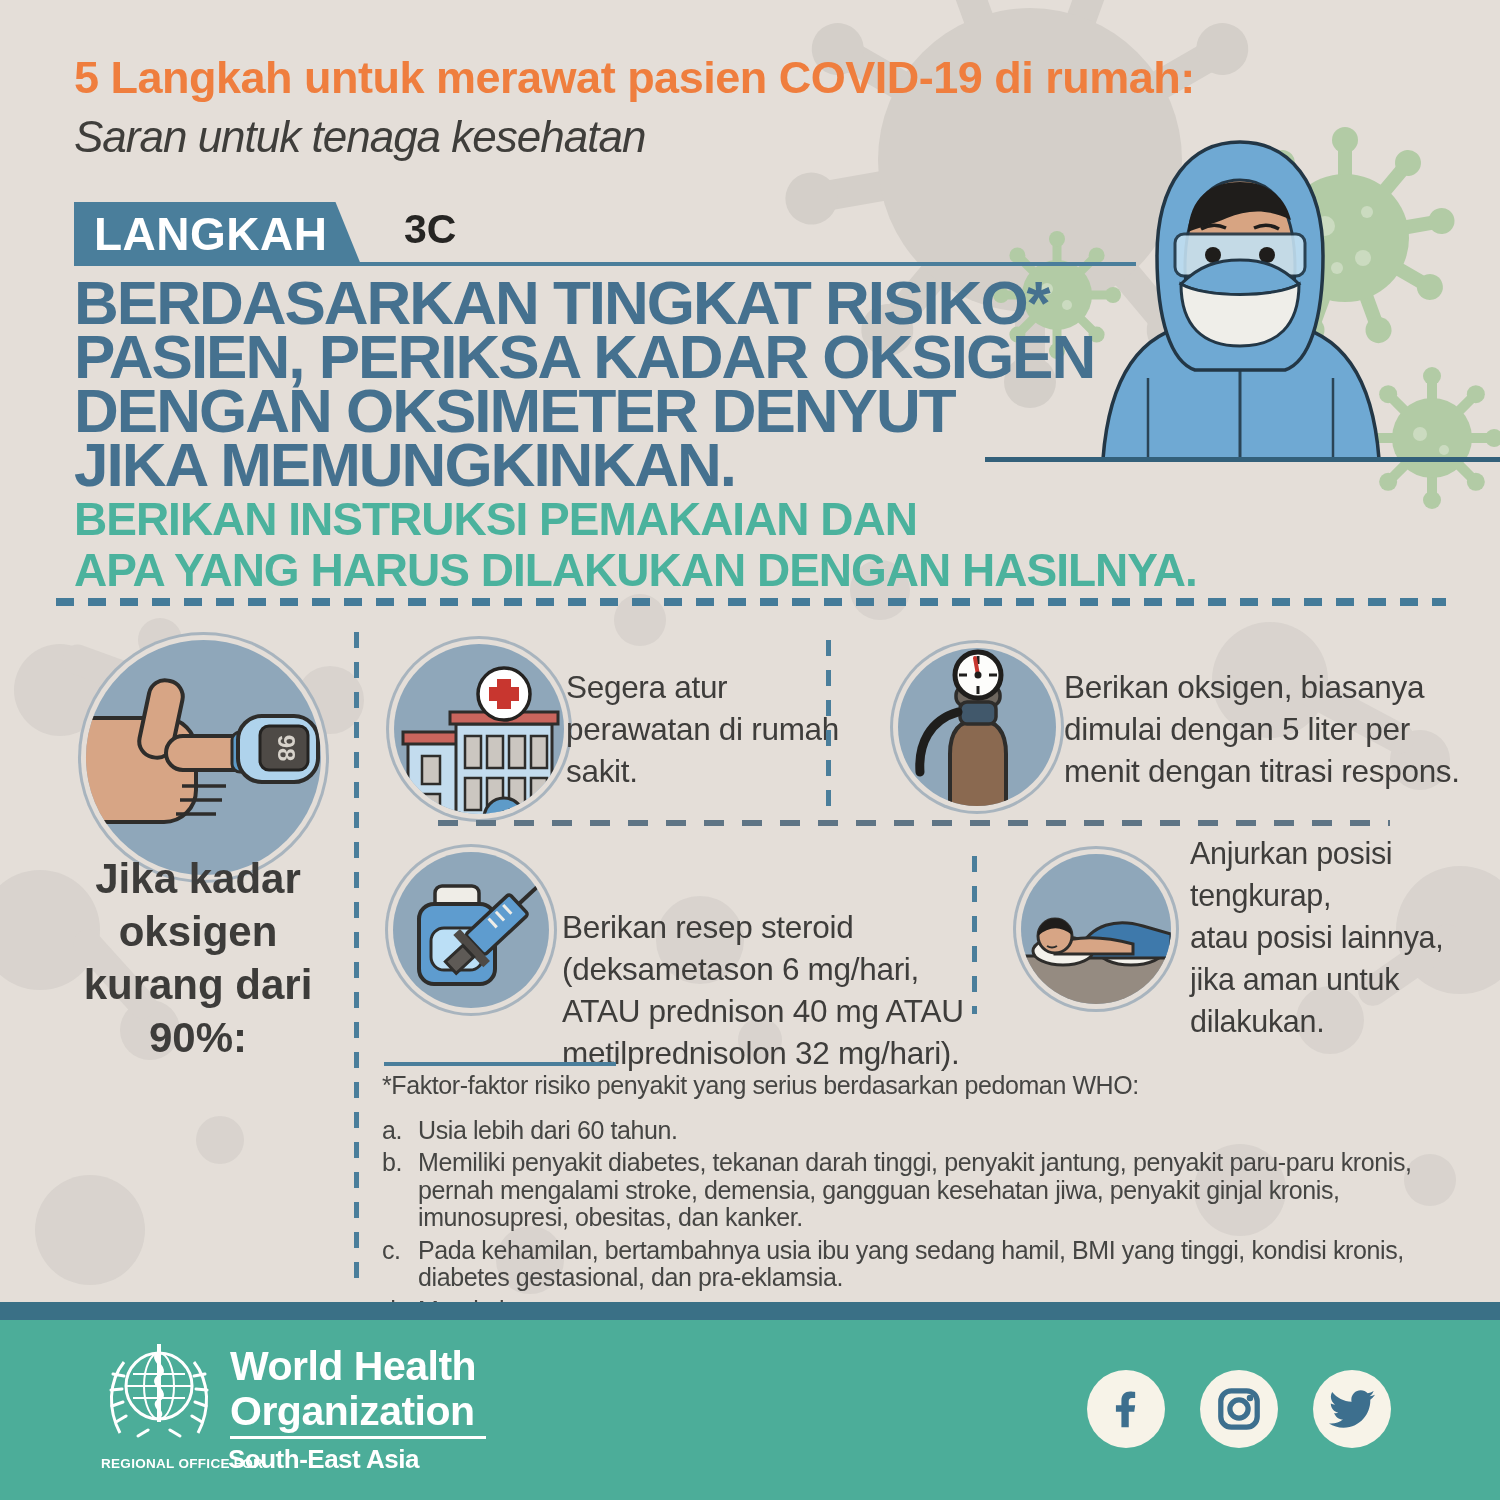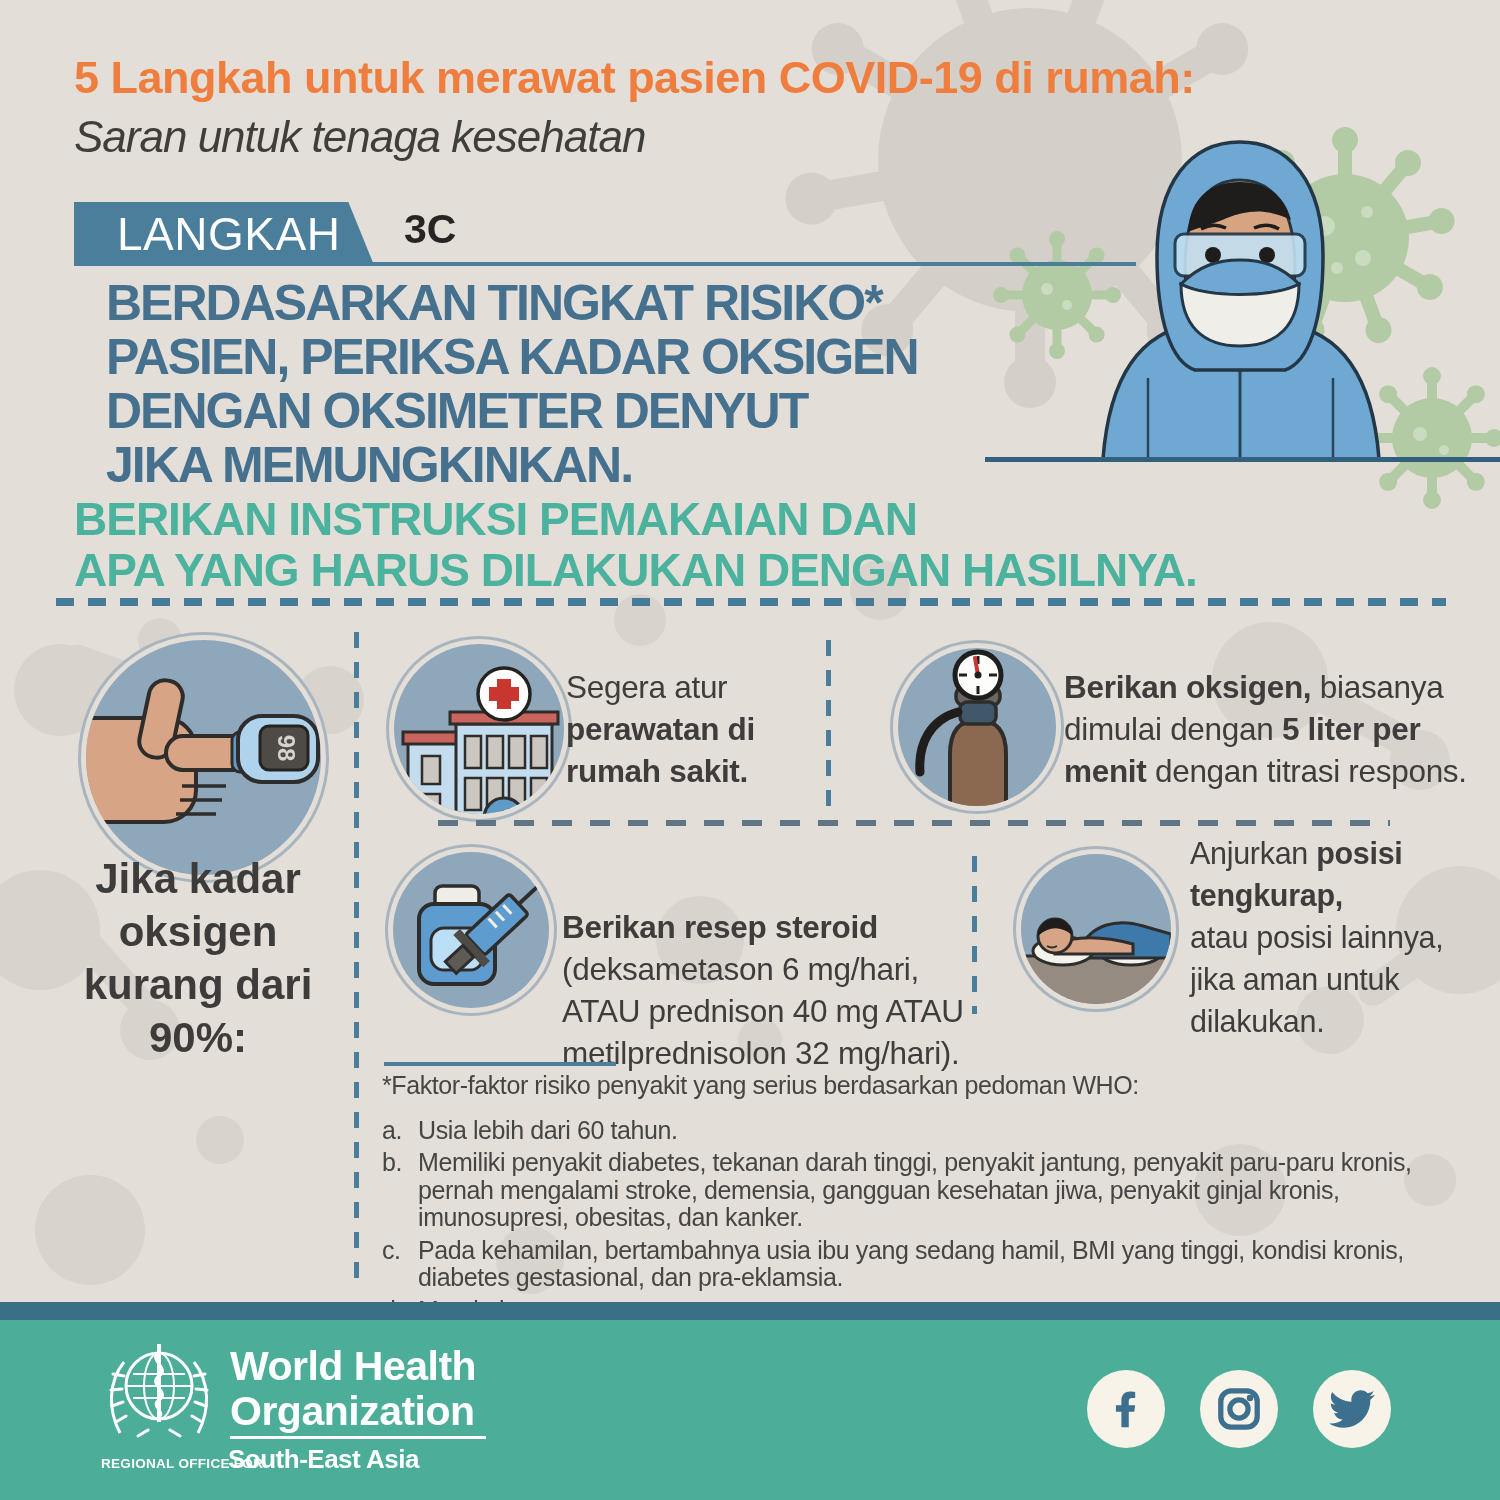--- a/index.html
+++ b/index.html
@@ -1,32 +1,32 @@
 <!DOCTYPE html>
 <html><head>
 <meta charset="utf-8">
 <style>
   html,body{margin:0;padding:0;}
   body{width:1500px;height:1500px;font-family:"Liberation Sans",sans-serif;}
   .canvas{position:relative;width:1500px;height:1500px;background:#E4DED8;overflow:hidden;}
   .abs{position:absolute;}
-  .b{font-weight:700;}
+  .b{font-weight:400;}
 
   
   #bg-decor{position:absolute;left:0;top:0;z-index:0;}
   .content{position:absolute;left:0;top:0;width:1500px;height:1261px;z-index:1;}
 
   
   .title{left:74px;top:52px;font-size:45px;font-weight:700;color:#EF7E3E;letter-spacing:-0.5px;white-space:nowrap;}
   .subtitle{left:74px;top:112px;font-size:44px;font-weight:400;font-style:italic;color:#3F3E3B;letter-spacing:-1px;white-space:nowrap;}
   .badge{left:74px;top:202px;height:64px;padding:0 34px 0 20px;background:#4A7E9B;display:flex;align-items:center;clip-path:polygon(0 0,calc(100% - 26px) 0,100% 100%,0 100%);}
-  .badge-label{font-size:46px;font-weight:400;color:#FFFFFF;letter-spacing:0.5px;margin-left:23px;}
+  .badge-label{font-size:46px;font-weight:700;color:#FFFFFF;letter-spacing:0.5px;}
   .step-number{left:404px;top:206px;font-size:41px;font-weight:700;color:#262523;}
   .badge-rule{left:74px;top:262px;width:1062px;height:4px;background:#4A7E9B;}
-  .heading{left:74px;top:276px;font-size:50px;font-weight:700;color:#45718F;line-height:54px;letter-spacing:-2px;margin-left:32px;}
+  .heading{left:74px;top:276px;font-size:62px;font-weight:700;color:#45718F;line-height:54px;letter-spacing:-2px;}
   .subheading{left:74px;top:494px;font-size:46px;font-weight:700;color:#4BB29D;line-height:51px;letter-spacing:-1px;}
   .main-divider{left:56px;top:598px;width:1390px;height:8px;background-image:repeating-linear-gradient(90deg,#447B99 0 18px,transparent 18px 32px);}
 
   
   .icon-circle{border-radius:50%;background:#8FA7BA;box-shadow:0 0 0 5px #E4DED8,0 0 0 8px #A8B4BE;overflow:hidden;}
 
   
   .oximeter-circle{left:86px;top:640px;width:235px;height:235px;}
   .condition-text{left:48px;top:852px;width:300px;text-align:center;font-size:42px;font-weight:700;color:#3D3C3A;line-height:53px;}
   .dash-v{width:5px;background-image:repeating-linear-gradient(180deg,#4A7E9B 0 16px,transparent 16px 30px);}

